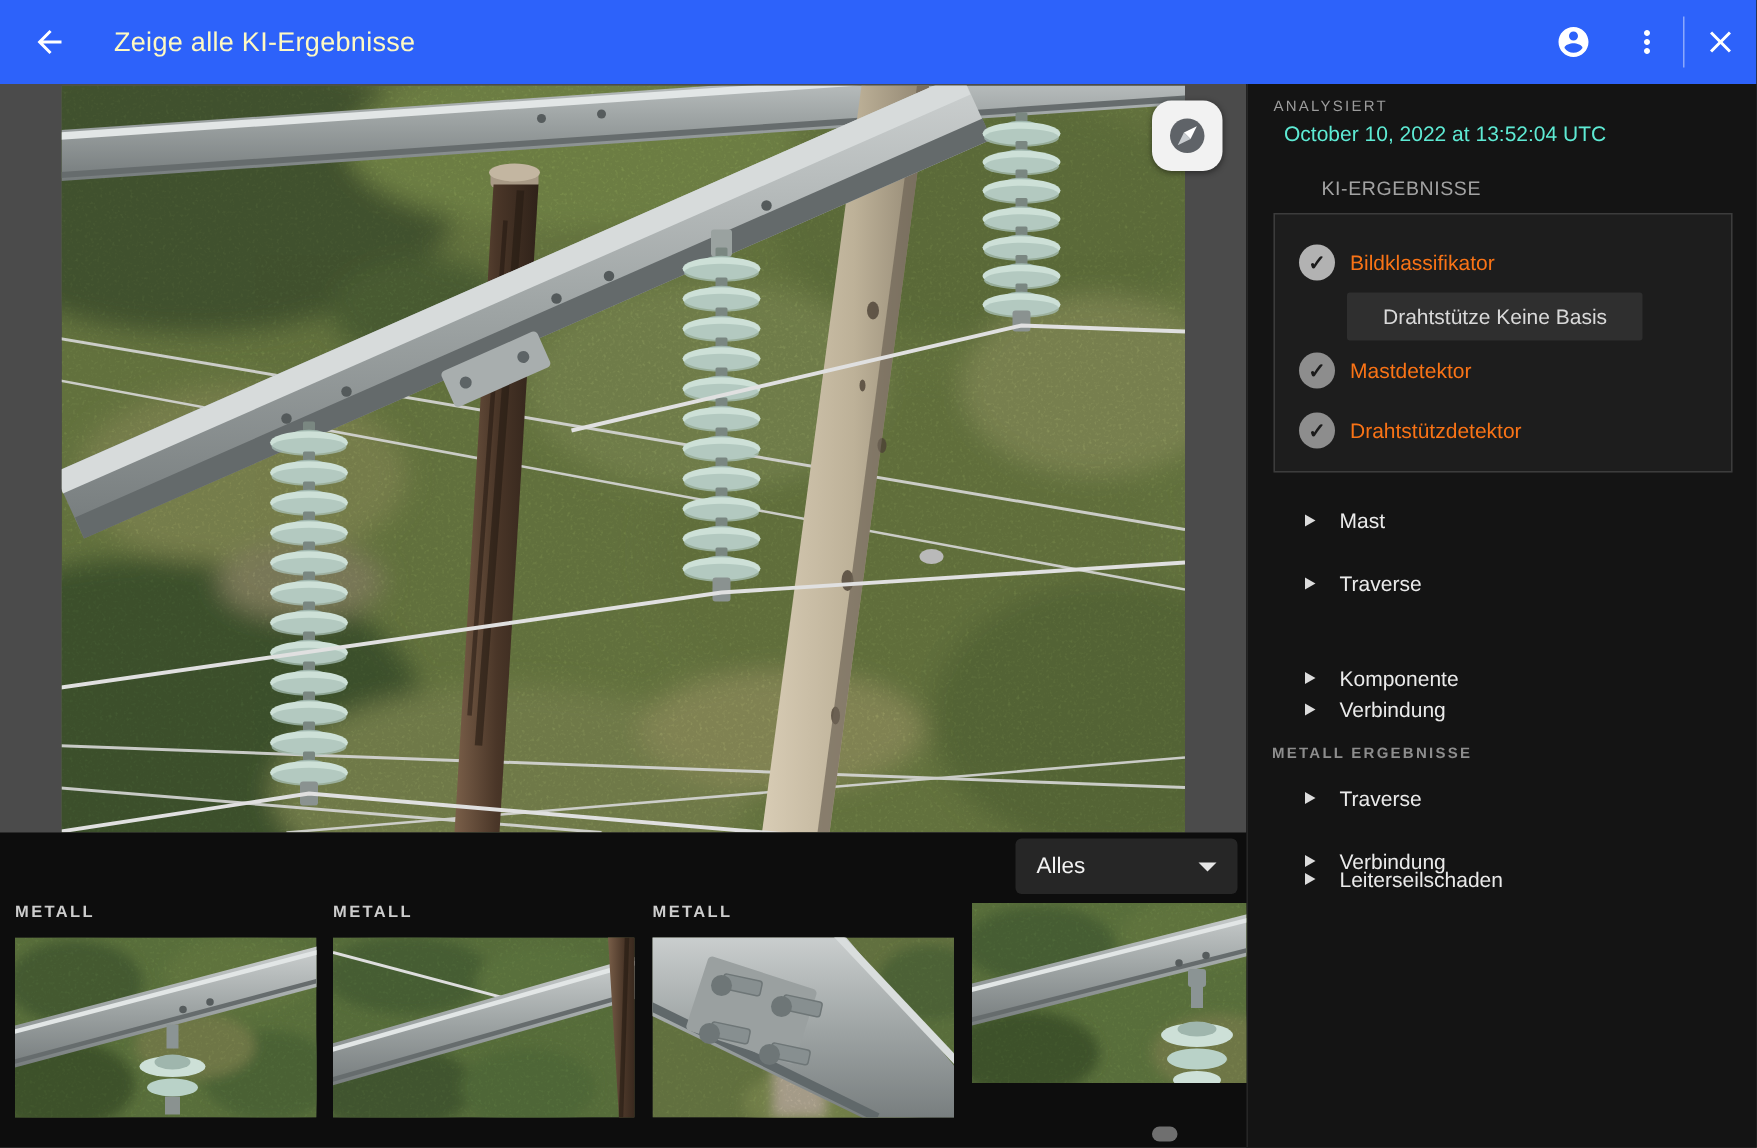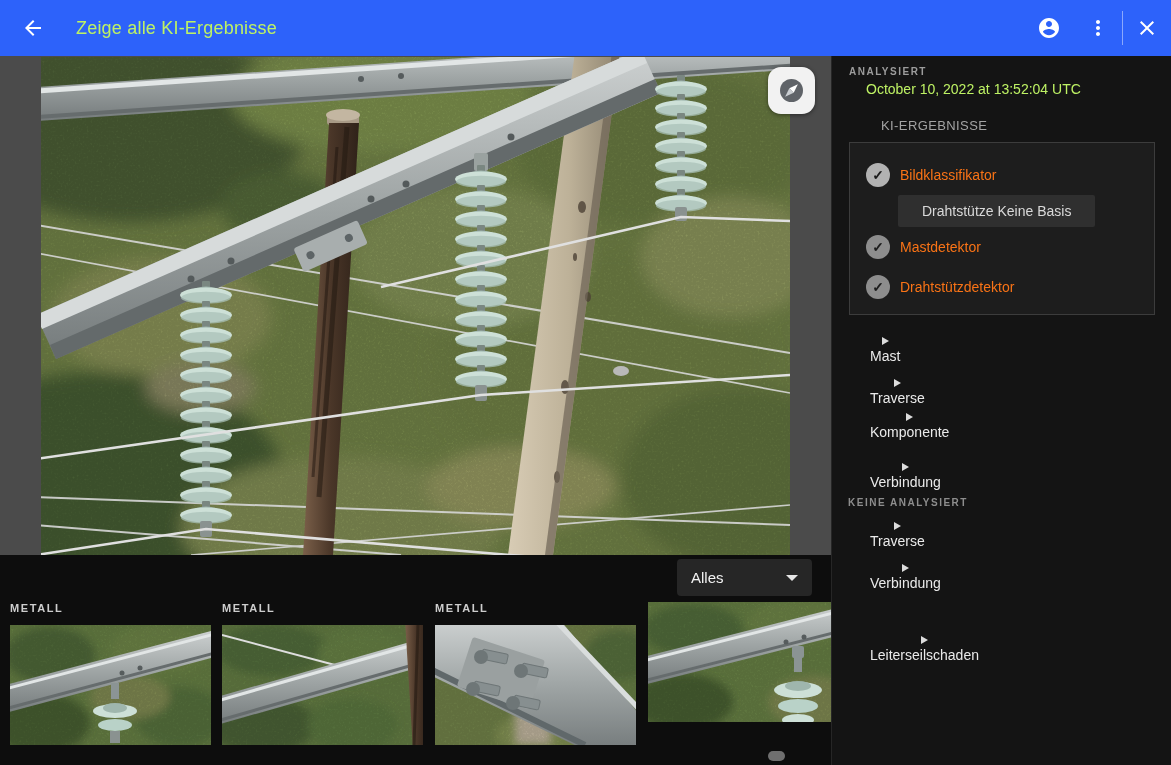--- a/index.html
+++ b/index.html
@@ -4,52 +4,52 @@
 <style>
   html,body{margin:0;padding:0;}
   body{
     width:1171px;height:765px;position:relative;overflow:hidden;
     background:#000;font-family:"Liberation Sans",sans-serif;
     -webkit-font-smoothing:antialiased;
   }
   
   .topbar{position:absolute;top:0;left:0;width:1171px;height:56px;background:#2d62fa;z-index:30;}
   .back-btn{position:absolute;left:21px;top:16px;width:24px;height:24px;cursor:pointer;}
-  .topbar-title{position:absolute;left:76px;top:0;line-height:56px;color:#bef264;font-size:18px;font-weight:500;letter-spacing:.2px;}
+  .topbar-title{position:absolute;left:76px;top:0;line-height:56px;color:#fef9c3;font-size:18px;font-weight:500;letter-spacing:.2px;}
   .iconbtn{position:absolute;top:16px;width:24px;height:24px;cursor:pointer;}
   .tb-divider{position:absolute;top:11px;width:1px;height:34px;background:rgba(255,255,255,.45);}
   
   .viewer{position:absolute;top:56px;left:0;width:831px;height:709px;background:#4b4b4b;overflow:hidden;}
   .photo{position:absolute;left:41px;top:1px;width:749px;height:498px;overflow:hidden;}
   .compass-btn{position:absolute;left:768px;top:11px;width:47px;height:47px;border-radius:13px;
     background:#f2f2f2;box-shadow:0 1px 4px rgba(0,0,0,.45);display:flex;align-items:center;justify-content:center;z-index:5;cursor:pointer;}
   
   .bottom-panel{position:absolute;left:0;top:499px;width:831px;height:210px;background:#0d0d0d;overflow:hidden;z-index:6;}
-  .filter-dropdown{position:absolute;left:677px;top:4px;width:135px;height:37px;background:#262626;border-radius:4px;
+  .filter-dropdown{position:absolute;left:677px;top:4px;width:148px;height:37px;background:#262626;border-radius:4px;
     display:flex;align-items:center;box-sizing:border-box;padding:12px 14px;cursor:pointer;}
   .filter-value{color:#f2f2f2;font-size:15px;font-weight:500;flex:1;}
   .caret-down{width:0;height:0;border-left:6px solid transparent;border-right:6px solid transparent;border-top:6px solid #e6e6e6;}
   .thumb-cell{position:absolute;top:47px;width:163px;}
   .thumb-label{display:block;height:23px;font-size:11px;font-weight:600;letter-spacing:1.6px;color:#cdcdcd;}
   .thumb-img{width:201px;height:120px;display:block;background:#222;cursor:pointer;}
   .scroll-thumb{position:absolute;left:768px;top:196px;width:17px;height:10px;border-radius:5px;background:#6f6f6f;cursor:pointer;}
   
   .right-panel{position:absolute;top:56px;left:831px;width:340px;height:709px;background:#141414;border-left:1px solid #262626;box-sizing:border-box;}
-  .analyzed-label{position:absolute;left:17px;top:10px;font-size:10px;font-weight:700;letter-spacing:1.5px;color:#9c9c9c;}
-  .analyzed-value{position:absolute;left:34px;top:25px;font-size:14px;color:#bef264;}
+  .analyzed-label{position:absolute;left:17px;top:10px;font-size:10px;font-weight:400;letter-spacing:1.5px;color:#9c9c9c;}
+  .analyzed-value{position:absolute;left:24px;top:25px;font-size:14px;color:#5eead4;}
   .results-header{position:absolute;left:17px;top:62px;font-size:13px;color:#a3a3a3;letter-spacing:.4px;margin-left:32px;}
   .detector-card{position:absolute;left:17px;top:86px;width:306px;height:173px;background:#1d1d1d;border:1px solid #3c3c3c;box-sizing:border-box;}
   .drow{position:absolute;left:16px;display:flex;align-items:center;gap:10px;height:24px;}
   .check-circle{width:24px;height:24px;border-radius:50%;background:#b2b2b2;color:#1b1b1b;
     display:flex;align-items:center;justify-content:center;font-size:14px;font-weight:700;flex:none;}
   .check-dim{background:#8d8d8d;}
   .drow-label{font-size:14px;font-weight:500;color:#f97316;}
   .chip{position:absolute;left:48px;top:52px;height:32px;line-height:32px;background:#2f2f2f;border-radius:2px;
     padding:0 24px;font-size:14px;color:#d9d9d9;cursor:pointer;}
-  .grow{position:absolute;left:38px;display:flex;align-items:center;gap:3px;height:20px;cursor:pointer;flex-direction:column;}
+  .grow{position:absolute;left:38px;display:flex;align-items:center;gap:16px;height:20px;cursor:pointer;}
   .tri{width:0;height:0;border-left:7px solid #dcdcdc;border-top:4.5px solid transparent;border-bottom:4.5px solid transparent;flex:none;}
   .grow-label{font-size:14px;font-weight:500;color:#eaeaea;}
   .section-header{position:absolute;left:16px;font-size:10px;font-weight:700;letter-spacing:1.5px;color:#8d8d8d;}
   .hidden-defs{position:absolute;width:0;height:0;overflow:hidden;}
 </style>
 </head>
 <body>
 
 <svg class="hidden-defs" aria-hidden="true">
   <defs>
@@ -386,36 +386,36 @@
   </div>
 
   <div class="grow" style="top:281px;">
     <span class="tri"></span>
     <span class="grow-label">Mast</span>
   </div>
   <div class="grow" style="top:323px;">
     <span class="tri"></span>
     <span class="grow-label">Traverse</span>
   </div>
-  <div class="grow" style="top:357px;">
+  <div class="grow" style="top:386px;">
     <span class="tri"></span>
     <span class="grow-label">Komponente</span>
   </div>
   <div class="grow" style="top:407px;">
     <span class="tri"></span>
     <span class="grow-label">Verbindung</span>
   </div>
 
-  <span class="section-header" style="top:441px;">KEINE ANALYSIERT</span>
+  <span class="section-header" style="top:441px;">METALL ERGEBNISSE</span>
 
   <div class="grow" style="top:466px;">
     <span class="tri"></span>
     <span class="grow-label">Traverse</span>
   </div>
   <div class="grow" style="top:508px;">
     <span class="tri"></span>
     <span class="grow-label">Verbindung</span>
   </div>
-  <div class="grow" style="top:580px;">
+  <div class="grow" style="top:520px;">
     <span class="tri"></span>
     <span class="grow-label">Leiterseilschaden</span>
   </div>
 </aside>
 
 </body></html>

